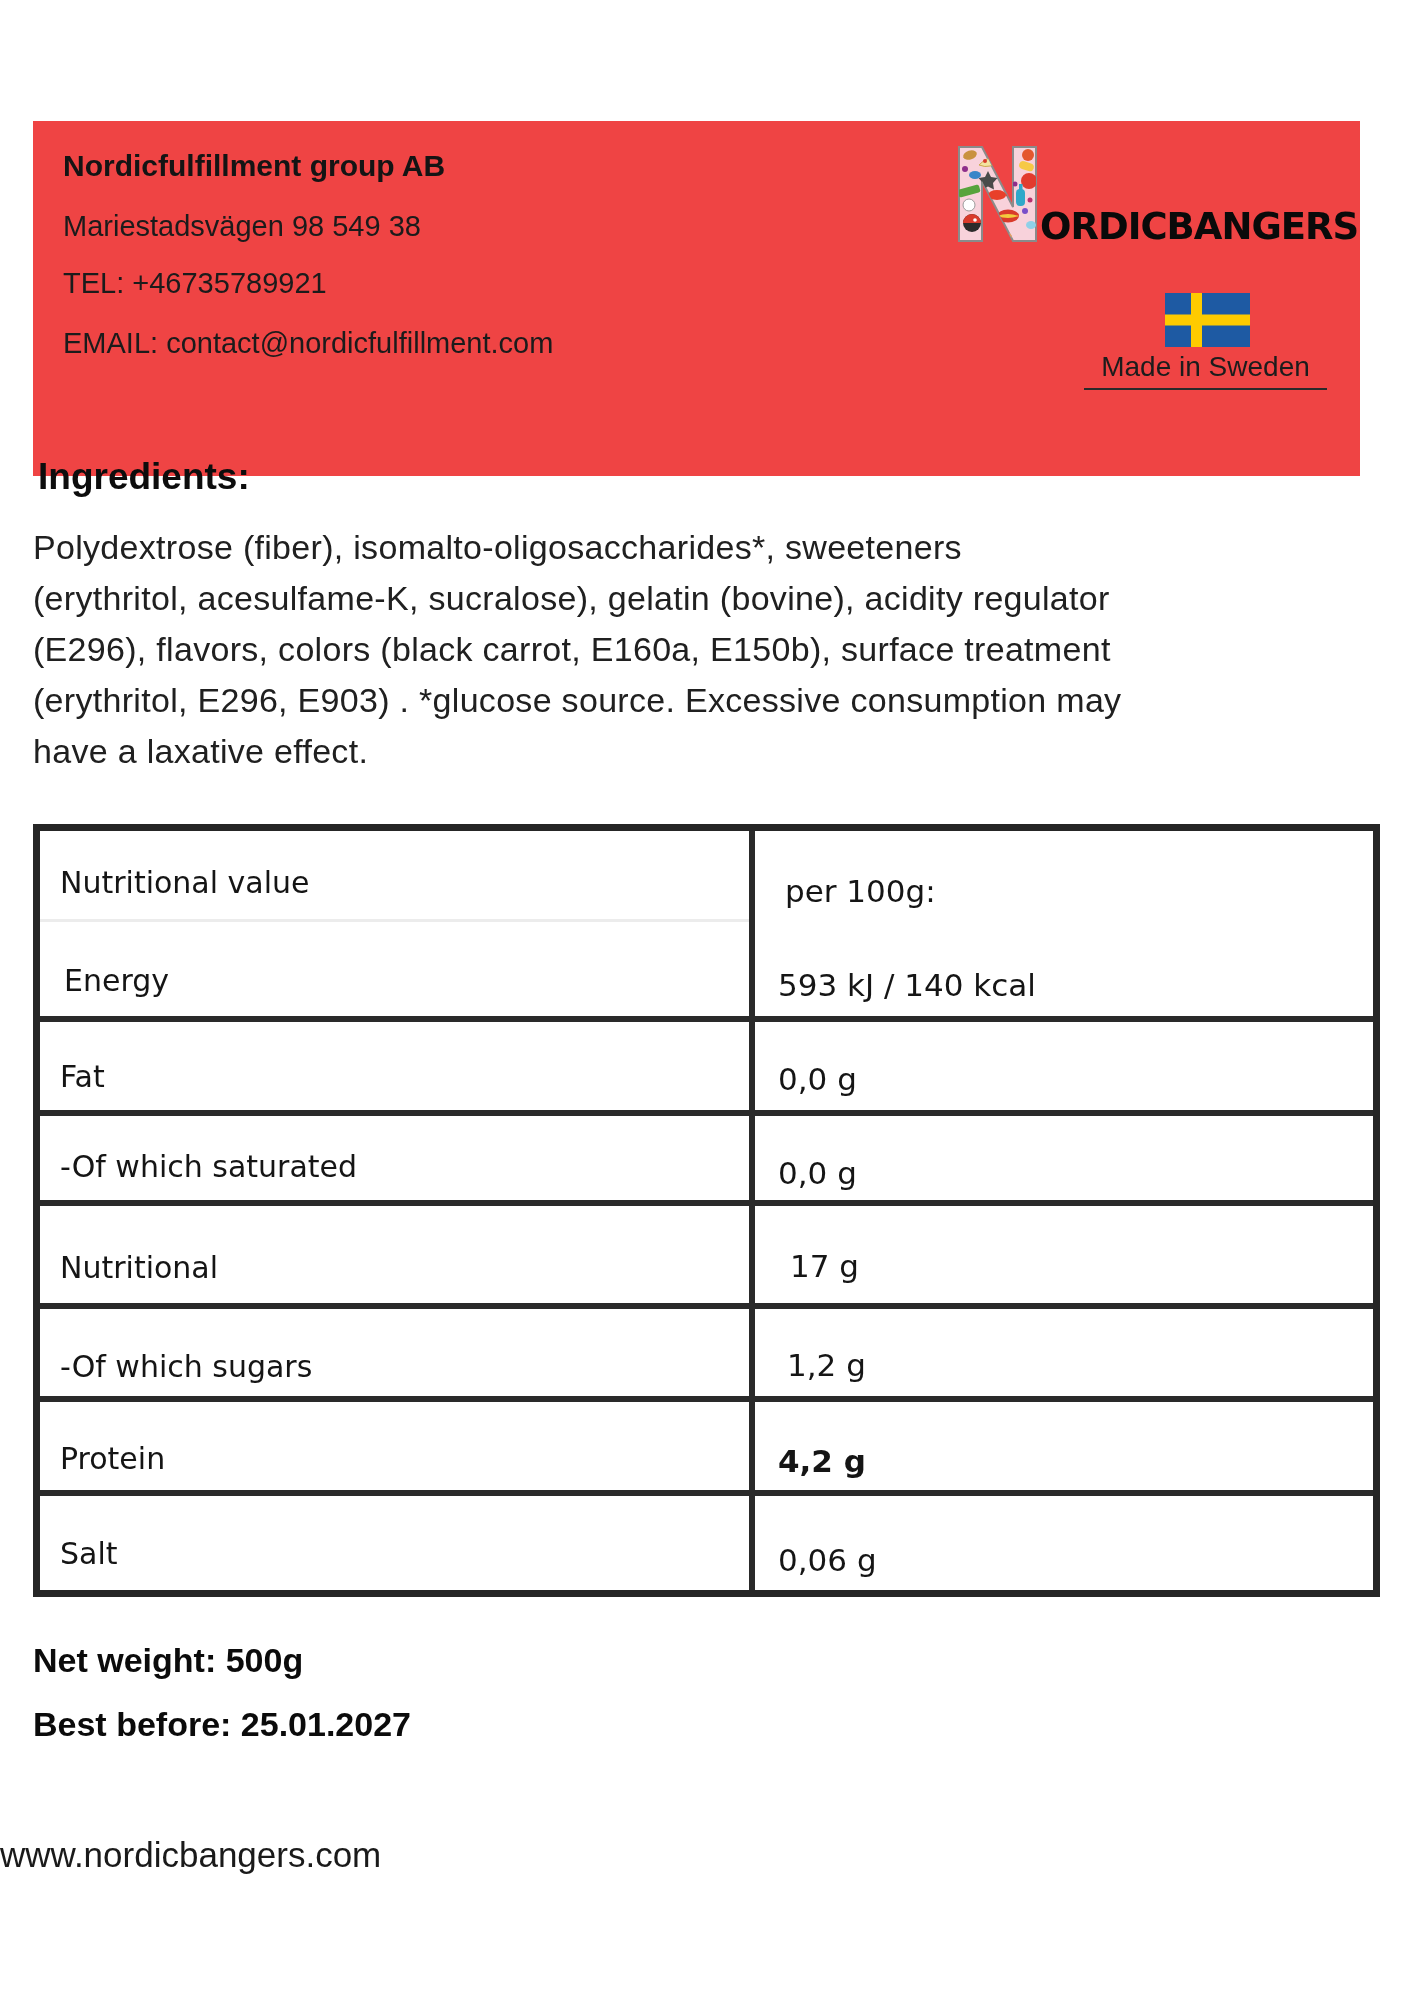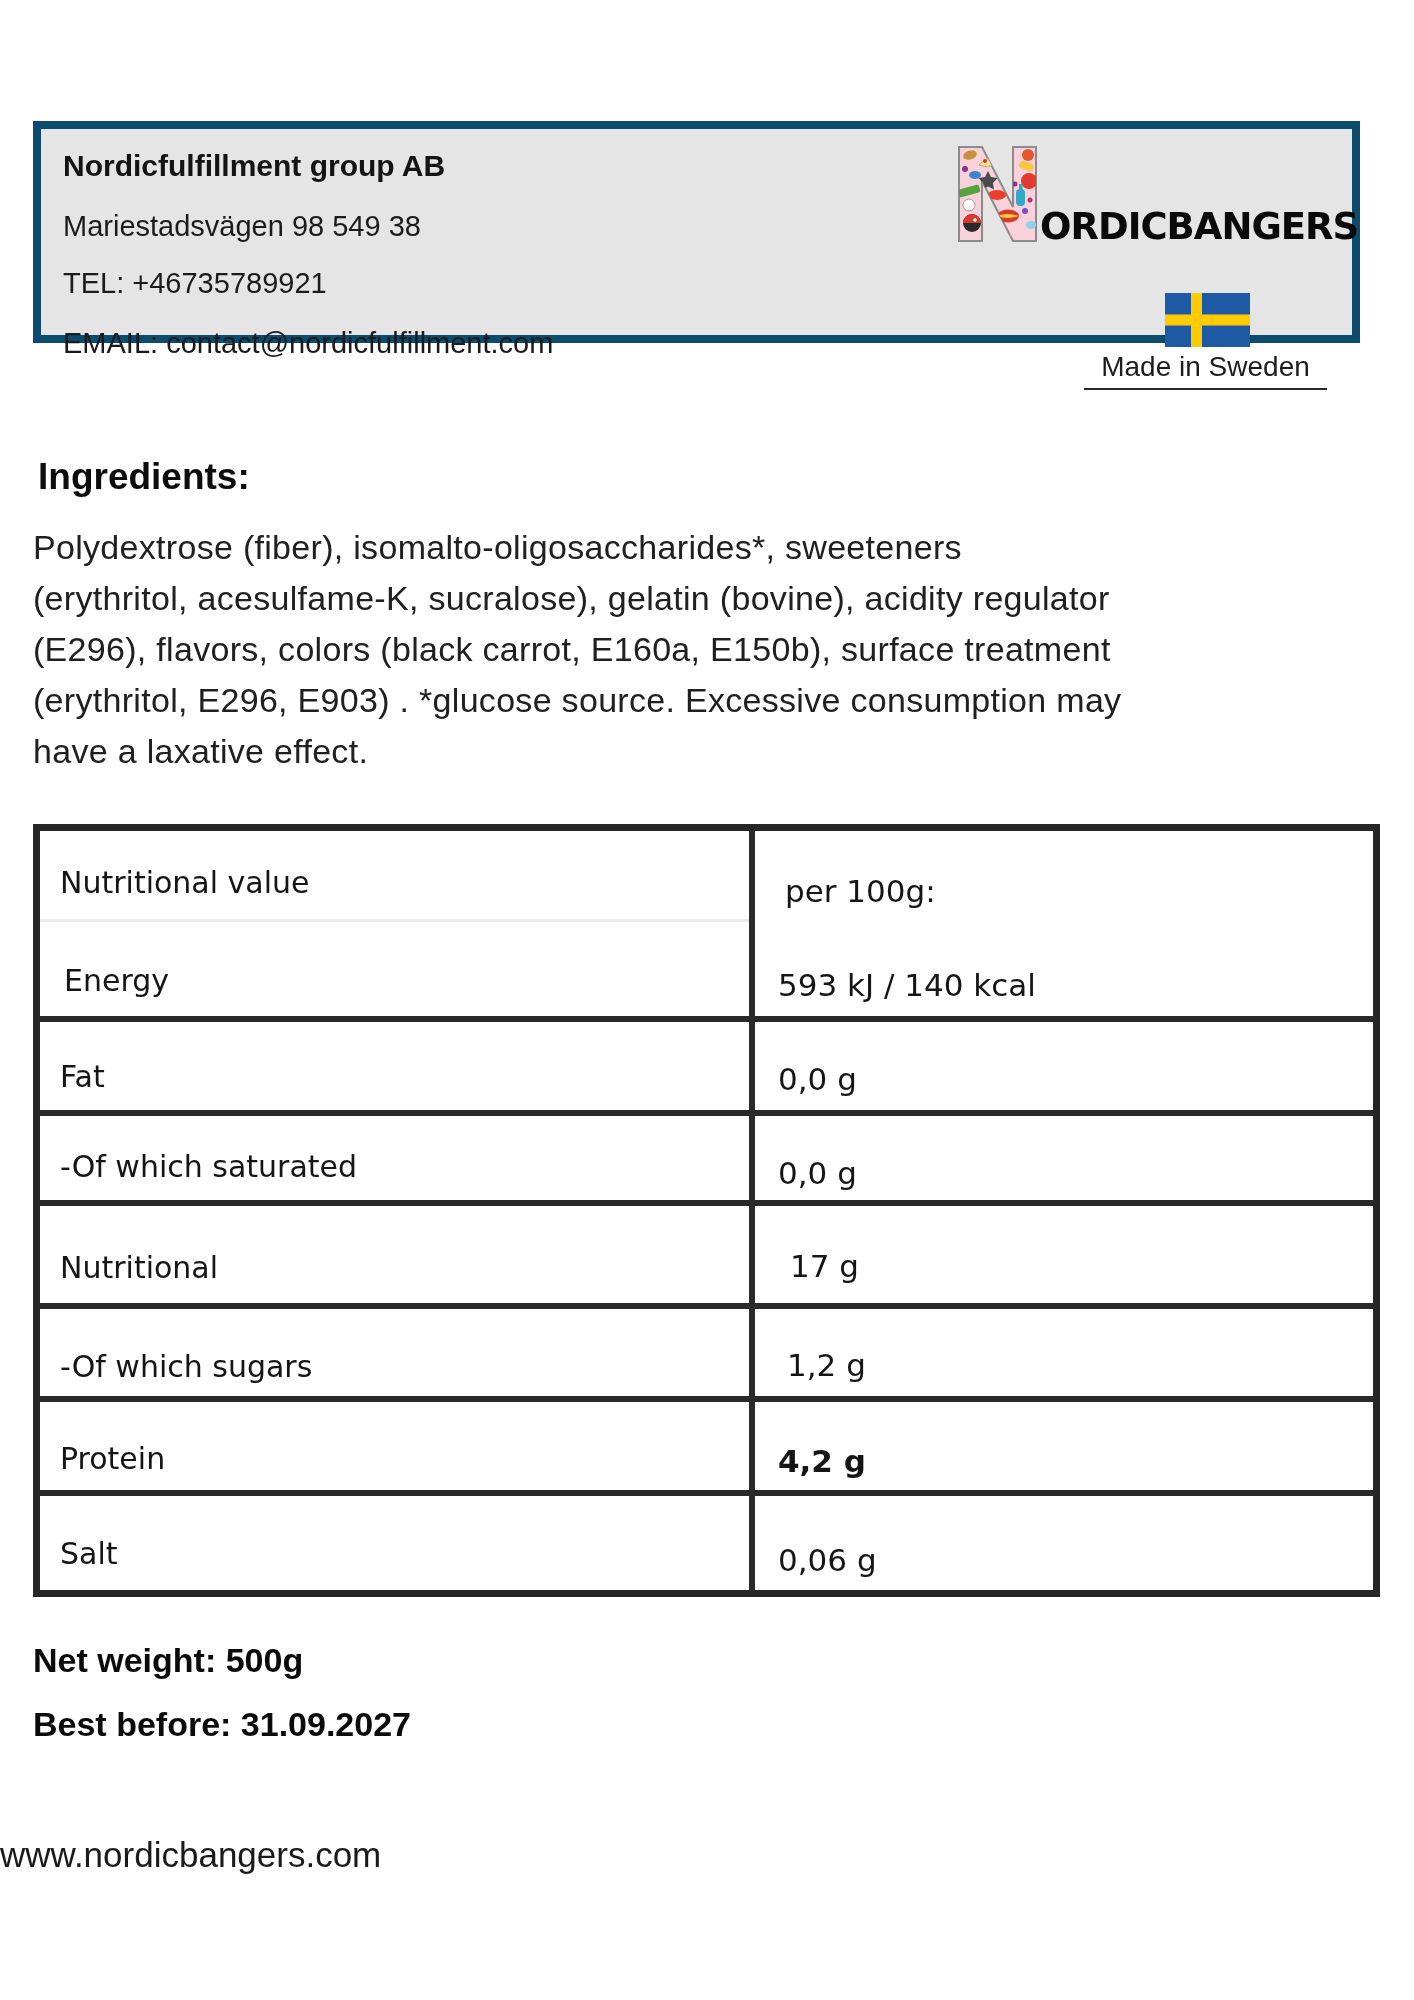--- a/index.html
+++ b/index.html
@@ -1,21 +1,21 @@
 <!DOCTYPE html>
 <html style="--flag-blue: #1e5aa3; --flag-yellow: #fecb00; --logo-pink: #f8d2db; --border-dark: #262626;"><head>
 <meta charset="utf-8">
 <style>
   html,body{margin:0;padding:0;background:#ffffff;}
   .page{position:relative;width:1414px;height:2000px;background:#ffffff;overflow:hidden;
         font-family:"Liberation Sans",sans-serif;color:#141414;}
 
   
-  .header-box{position:absolute;left:33px;top:121px;width:1327px;height:222px;
-              border:8px solid #0c4a6e;box-sizing:border-box;background:#e5e5e5;}
+  .header-box{position:absolute;left:33px;top:121px;width:1327px;height:355px;
+              border:8px solid #ef4444;box-sizing:border-box;background:#ef4444;}
   .hb-company{position:absolute;left:22px;top:20px;font-size:30px;font-weight:bold;white-space:nowrap;}
   .hb-line{position:absolute;left:22px;font-size:29px;color:#1b1b1b;white-space:nowrap;}
   .hb-address{top:81px;}
   .hb-tel{top:138px;}
   .hb-email{top:198px;}
 
   .logo-n{position:absolute;left:914px;top:14px;width:85px;height:102px;}
   .logo-text{position:absolute;left:999px;top:78px;font-size:37px;line-height:40px;
              font-weight:900;letter-spacing:-1px;font-family:"DejaVu Sans",sans-serif;
              color:#0a0a0a;white-space:nowrap;}
@@ -142,16 +142,16 @@
 
     <div class="nt-label" style="left:20px;top:610px;">Protein</div>
     <div class="nt-value" style="left:738px;top:612px;font-weight:bold;">4,2 g</div>
     <div class="nt-hborder" style="top:659px;"></div>
 
     <div class="nt-label" style="left:20px;top:705px;">Salt</div>
     <div class="nt-value" style="left:738px;top:711px;">0,06 g</div>
   </div>
 
   <div class="net-weight">Net weight: 500g</div>
-  <div class="best-before">Best before: 31.09.2027</div>
+  <div class="best-before">Best before: 25.01.2027</div>
   <div class="website">www.nordicbangers.com</div>
 
 </div>
 
 </body></html>

